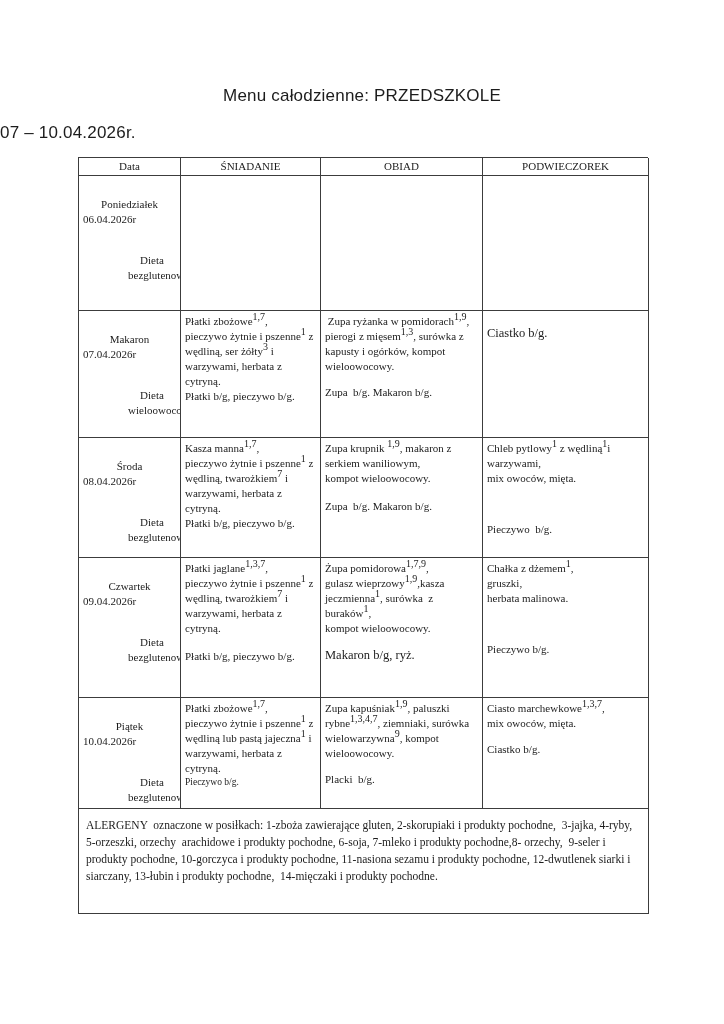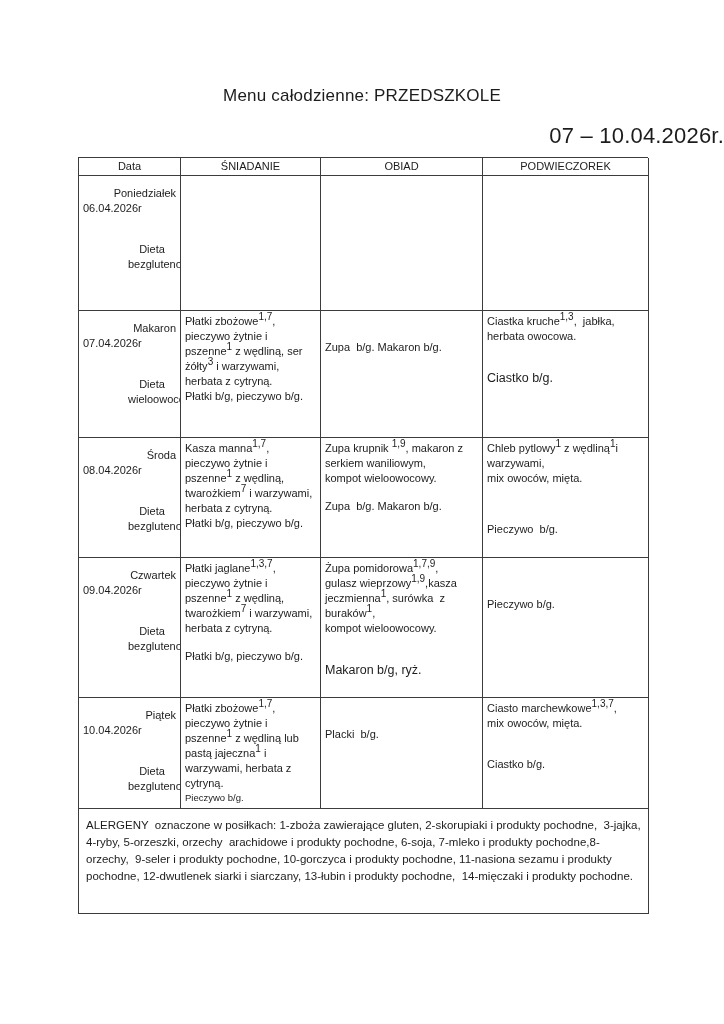--- a/index.html
+++ b/index.html
@@ -10,54 +10,55 @@
     font-family:"Liberation Sans","DejaVu Sans",sans-serif;
     color:#1c1c1c;
     overflow:hidden;
   }
   .title{
     position:absolute;top:86px;left:0;width:100%;
     text-align:center;font-size:17px;letter-spacing:.2px;
   }
   .subtitle{
     position:absolute;top:123px;left:0;width:100%;
-    text-align:right;font-size:22px;letter-spacing:.2px;
+    text-align:left;font-size:17px;letter-spacing:.2px;
   }
   .menu-table{
     position:absolute;left:78px;top:157px;width:570px;
     display:grid;
     grid-template-columns:102px 140px 162px 166px;
     grid-template-rows:18px 135px 127px 120px 140px 111px 105px;
     border-left:1px solid #3c3c3c;
     border-top:1px solid #3c3c3c;
     box-sizing:border-box;
   }
   .cell{
     border-right:1px solid #3c3c3c;
     border-bottom:1px solid #3c3c3c;
     box-sizing:border-box;
     padding:3px 4px;
     font-size:11px;line-height:15px;
     overflow:hidden;
+    font-family:Liberation Serif, serif;
   }
   .hcell{
     display:flex;align-items:center;justify-content:center;
     padding:0 2px;font-size:11px;
   }
   .para{margin:0;white-space:pre-wrap;}
   .note{margin:0;white-space:pre-wrap;}
   .gap0{margin-top:0;}
   .gap1{margin-top:13px;}
-  .gap2{margin-top:26px;}
+  .gap2{margin-top:11px;}
   .gap3{margin-top:36px;}
   .big{font-size:12.5px;line-height:16px;}
   .small{font-size:9.5px;line-height:13px;}
   sup{font-size:10px;line-height:0;vertical-align:super;letter-spacing:0;}
   .datacell{display:flex;flex-direction:column;}
-  .dayname{text-align:right;margin-top:7px;}
+  .dayname{text-align:center;margin-top:18px;}
   .daydate{text-align:left;}
   .diet{margin-top:26px;text-align:center;padding-left:1px;margin-left:44px;}
   .allergens{
     grid-column:1/5;
     padding:8px 7px;
     font-size:11.5px;line-height:17px;
     white-space:pre-wrap;
   }
 </style>
 </head>
@@ -88,24 +89,24 @@
       <div class="dayname">Makaron</div>
       <div class="daydate">07.04.2026r</div>
       <div class="diet">Dieta wieloowocowy</div>
     </div>
     <div class="cell">
       <p class="para">Płatki zbożowe<sup>1,7</sup>,
 pieczywo żytnie i pszenne<sup>1</sup> z wędliną, ser żółty<sup>3</sup> i warzywami, herbata z cytryną.</p>
       <p class="note gap0">Płatki b/g, pieczywo b/g.</p>
     </div>
     <div class="cell">
+      <p class="para"> Zupa ryżanka w pomidorach<sup>1,9</sup>, pierogi z mięsem<sup>1,3</sup>, surówka z kapusty i ogórków, kompot wieloowocowy.</p>
       <p class="note gap2">Zupa  b/g. Makaron b/g.</p>
     </div>
     <div class="cell">
-      <p class="para">Ciastka kruche<sup>1,3</sup>,  jabłka, herbata owocowa.</p>
       <p class="note gap2 big">Ciastko b/g.</p>
     </div>
 
     <div class="cell datacell">
       <div class="dayname">Środa</div>
       <div class="daydate">08.04.2026r</div>
       <div class="diet">Dieta bezglutenowa.</div>
     </div>
     <div class="cell">
       <p class="para">Kasza manna<sup>1,7</sup>,
@@ -133,34 +134,38 @@
 pieczywo żytnie i pszenne<sup>1</sup> z wędliną, twarożkiem<sup>7</sup> i warzywami, herbata z cytryną.</p>
       <p class="note gap1">Płatki b/g, pieczywo b/g.</p>
     </div>
     <div class="cell">
       <p class="para">Żupa pomidorowa<sup>1,7,9</sup>,
 gulasz wieprzowy<sup>1,9</sup>,kasza jeczmienna<sup>1</sup>, surówka  z buraków<sup>1</sup>,
 kompot wieloowocowy.</p>
       <p class="note gap2 big">Makaron b/g, ryż.</p>
     </div>
     <div class="cell">
+      <p class="para">Chałka z dżemem<sup>1</sup>,
+gruszki,
+herbata malinowa.</p>
       <p class="note gap3">Pieczywo b/g.</p>
     </div>
 
     <div class="cell datacell">
       <div class="dayname">Piątek</div>
       <div class="daydate">10.04.2026r</div>
       <div class="diet">Dieta bezglutenowa.</div>
     </div>
     <div class="cell">
       <p class="para">Płatki zbożowe<sup>1,7</sup>,
 pieczywo żytnie i pszenne<sup>1</sup> z wędliną lub pastą jajeczna<sup>1</sup> i warzywami, herbata z cytryną.</p>
       <p class="note gap0 small">Pieczywo b/g.</p>
     </div>
     <div class="cell">
+      <p class="para">Zupa kapuśniak<sup>1,9</sup>, paluszki rybne<sup>1,3,4,7</sup>, ziemniaki, surówka wielowarzywna<sup>9</sup>, kompot wieloowocowy.</p>
       <p class="note gap2">Placki  b/g.</p>
     </div>
     <div class="cell">
       <p class="para">Ciasto marchewkowe<sup>1,3,7</sup>,
 mix owoców, mięta.</p>
       <p class="note gap2">Ciastko b/g.</p>
     </div>
 
     <div class="cell allergens">ALERGENY  oznaczone w posiłkach: 1-zboża zawierające gluten, 2-skorupiaki i produkty pochodne,  3-jajka, 4-ryby, 5-orzeszki, orzechy  arachidowe i produkty pochodne, 6-soja, 7-mleko i produkty pochodne,8- orzechy,  9-seler i produkty pochodne, 10-gorczyca i produkty pochodne, 11-nasiona sezamu i produkty pochodne, 12-dwutlenek siarki i siarczany, 13-łubin i produkty pochodne,  14-mięczaki i produkty pochodne.</div>
 

